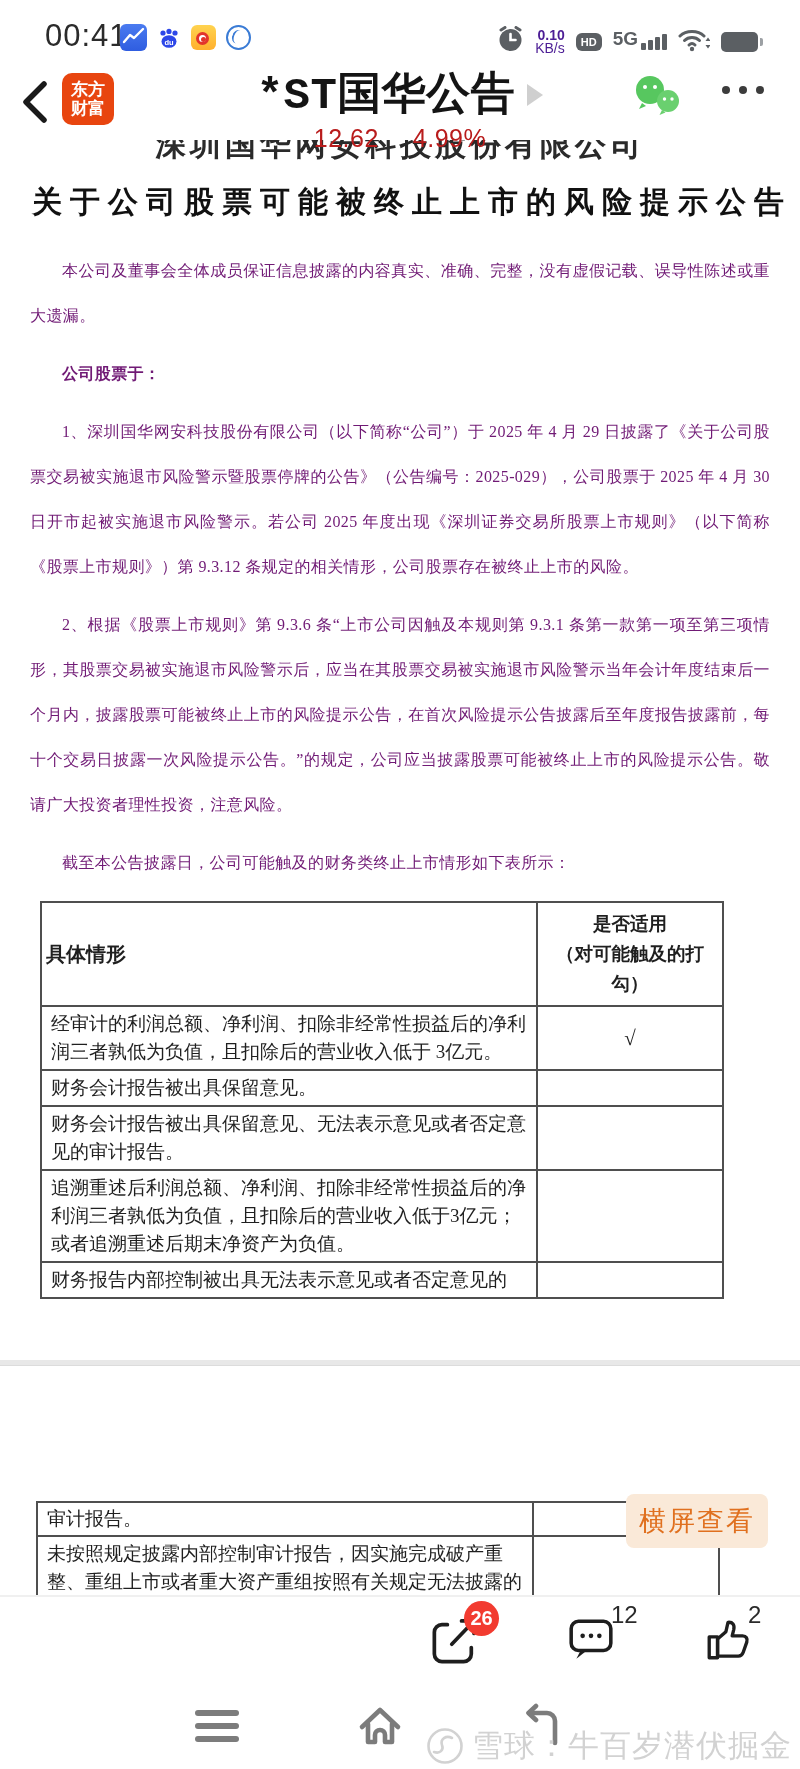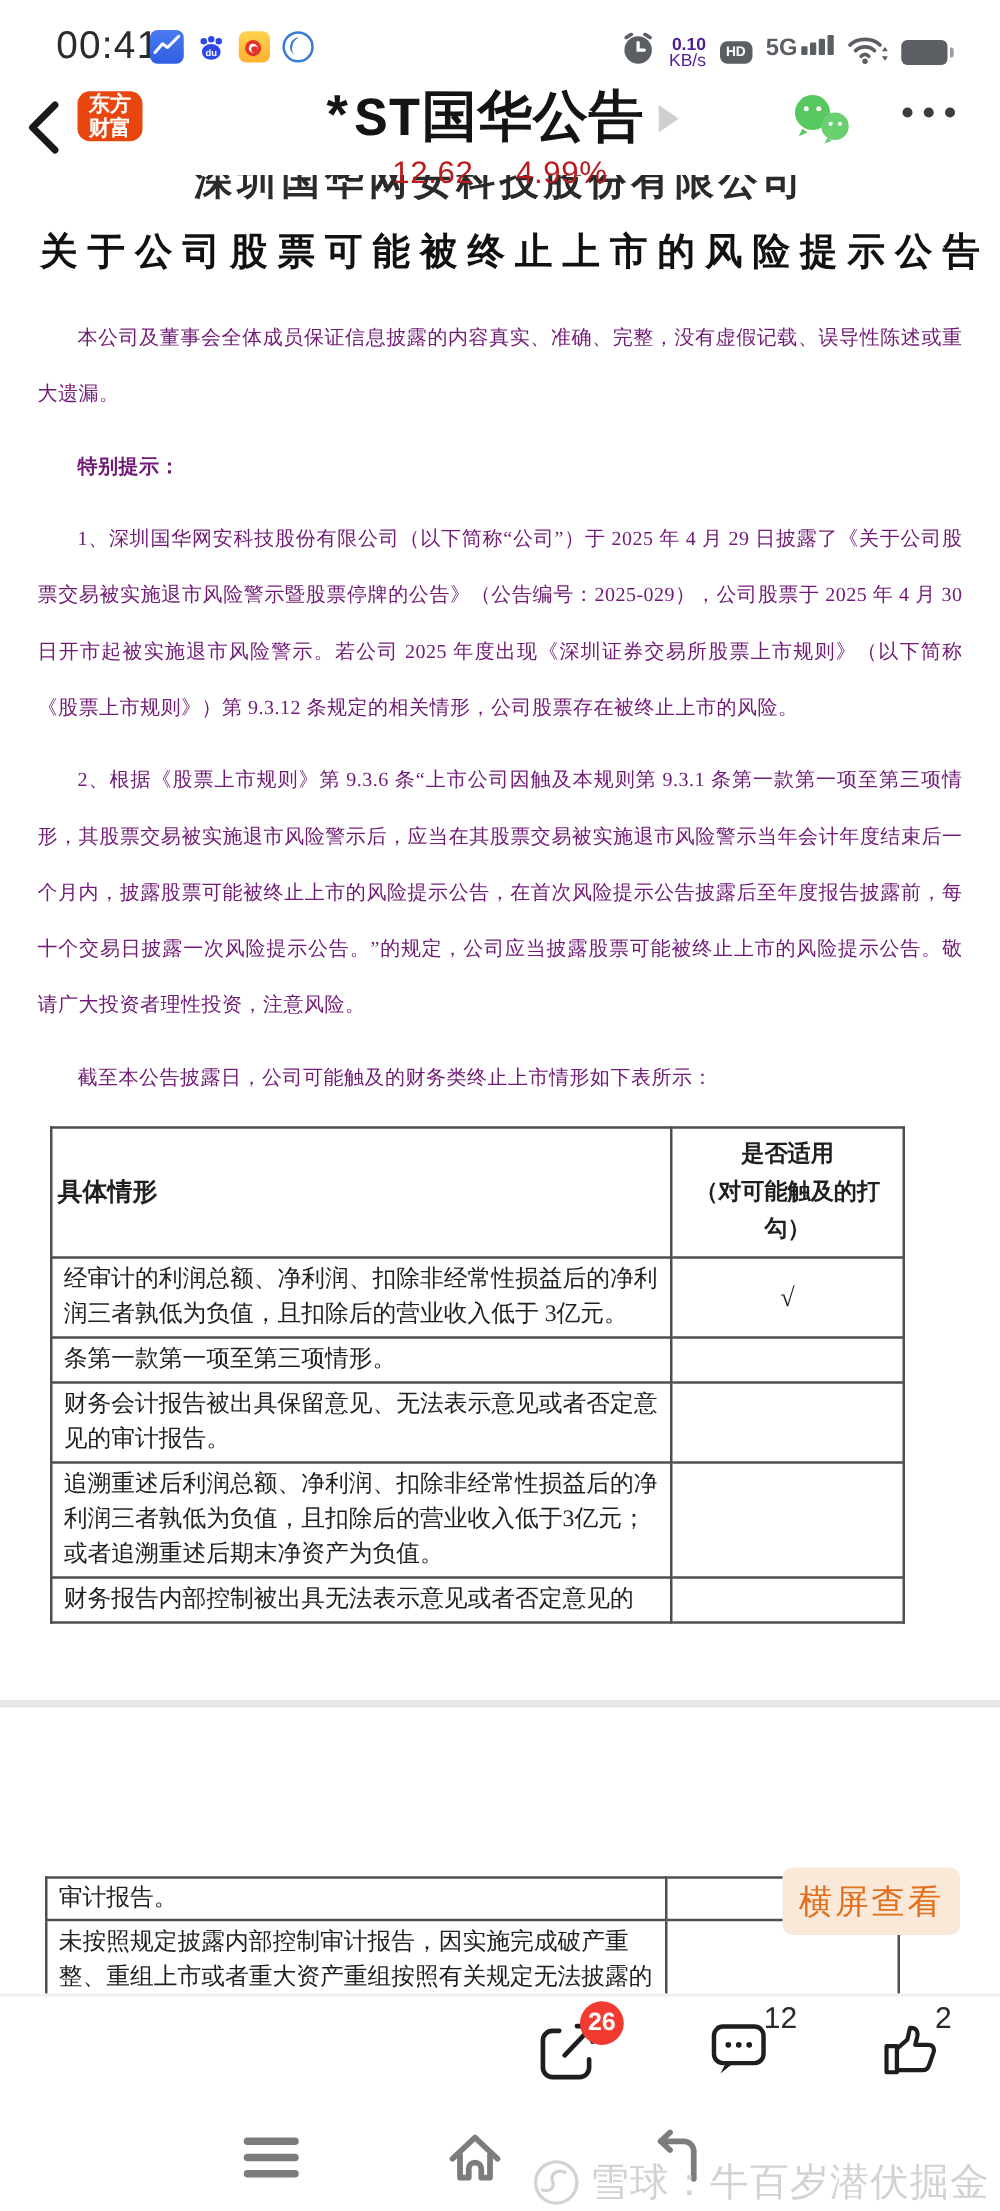--- a/index.html
+++ b/index.html
@@ -16,32 +16,32 @@
   .app-stock svg { position:absolute; inset:0; }
   .app-baidu { width:24px; height:24px; position:relative; }
   .app-weibo { width:25px; height:25px; border-radius:6px; background:linear-gradient(180deg,#ffd34f,#ffb02e); position:relative; }
   .weibo-eye { position:absolute; left:5px; top:7px; width:13px; height:13px; border-radius:50%; background:#fff; border:3px solid #e3342b; }
   .weibo-eye::after { content:""; position:absolute; left:2px; top:2px; width:5px; height:5px; border-radius:50%; background:#e3342b; }
   .app-circle { width:25px; height:25px; border-radius:50%; border:2.5px solid #3a7bd5; position:relative; }
   .app-circle::after { content:""; position:absolute; left:4px; top:3px; width:10px; height:14px; border-left:2.5px solid #3a7bd5; border-radius:50%; transform:rotate(18deg); }
   .sb-right { position:absolute; right:42px; top:26px; display:flex; align-items:center; gap:11px; color:#5b5f63; }
   .speed { font-size:14px; line-height:13px; color:#4c1d95; text-align:right; font-weight:600; }
   .hd-badge { background:#5b5f63; color:#fff; border-radius:6px; font-size:11px; font-weight:700; padding:3px 5px; }
-  .net5g { display:flex; align-items:flex-start; gap:3px; }
+  .net5g { display:flex; align-items:center; gap:3px; }
   .net5g .g { font-size:19px; font-weight:700; margin-bottom:6px; }
   .bars { display:flex; align-items:flex-end; gap:2px; }
   .bars i { display:block; width:5px; background:#5b5f63; border-radius:1px; }
   .wifi { position:relative; }
   .battery { width:37px; height:20px; background:#5b5f63; border-radius:5px; position:relative; }
   .battery::after { content:""; position:absolute; right:-5px; top:6px; width:3px; height:8px; background:#9ca0a4; border-radius:0 2px 2px 0; }
 
   
   .app-header { position:relative; height:80px; background:#fff; }
   .back-btn { position:absolute; left:18px; top:20px; width:34px; height:44px; }
-  .efund-logo { position:absolute; left:62px; top:13px; width:52px; height:40px; background:#e8450f; border-radius:10px; color:#fff;
+  .efund-logo { position:absolute; left:62px; top:13px; width:52px; height:52px; background:#e8450f; border-radius:10px; color:#fff;
     display:flex; flex-direction:column; align-items:center; justify-content:center; font-size:17px; font-weight:700; line-height:19px; }
   .head-center { position:absolute; left:0; right:0; top:4px; text-align:center; }
   .head-title-row { display:flex; align-items:center; justify-content:center; gap:12px; }
   .head-title { font-size:44px; font-weight:600; color:#141414; letter-spacing:0.5px;font-family:Liberation Mono, monospace; }
   .play-tri { width:0; height:0; border-left:16px solid #cfcfcf; border-top:11px solid transparent; border-bottom:11px solid transparent; margin-top:3px; }
   .price-row { margin-top:1px; font-size:25px; color:#b91c1c; font-weight:500; letter-spacing:0.5px; }
   .price-row .gap { display:inline-block; width:34px; }
   .wechat-btn { position:absolute; right:118px; top:14px; width:50px; height:42px; }
   .more-dots { position:absolute; right:36px; top:26px; display:flex; gap:9px; }
   .more-dots i { width:8px; height:8px; border-radius:50%; background:#3c3c3c; }
@@ -194,38 +194,38 @@
         <i></i>
       </div>
   </div>
 
   <div class="doc doc-page1">
     <div class="clip-line">
       <span>深圳国华网安科技股份有限公司</span>
     </div>
     <div class="doc-title">关于公司股票可能被终止上市的风险提示公告</div>
     <p class="p-intro">本公司及董事会全体成员保证信息披露的内容真实、准确、完整，没有虚假记载、误导性陈述或重大遗漏。</p>
-    <p class="p-special">特别提示：</p>
+    <p class="p-special">公司股票于：</p>
     <p class="p-body">1、深圳国华网安科技股份有限公司（以下简称“公司”）于 2025 年 4 月 29 日披露了《关于公司股票交易被实施退市风险警示暨股票停牌的公告》（公告编号：2025-029），公司股票于 2025 年 4 月 30 日开市起被实施退市风险警示。若公司 2025 年度出现《深圳证券交易所股票上市规则》（以下简称《股票上市规则》）第 9.3.12 条规定的相关情形，公司股票存在被终止上市的风险。</p>
     <p class="p-body">2、根据《股票上市规则》第 9.3.6 条“上市公司因触及本规则第 9.3.1 条第一款第一项至第三项情形，其股票交易被实施退市风险警示后，应当在其股票交易被实施退市风险警示当年会计年度结束后一个月内，披露股票可能被终止上市的风险提示公告，在首次风险提示公告披露后至年度报告披露前，每十个交易日披露一次风险提示公告。”的规定，公司应当披露股票可能被终止上市的风险提示公告。敬请广大投资者理性投资，注意风险。</p>
     <p class="p-body">截至本公告披露日，公司可能触及的财务类终止上市情形如下表所示：</p>
     <table class="doc-table">
       <tbody>
           <tr>
         <th class="c1">具体情形</th>
         <th class="c2">
           <span>是否适用</span><br><span>（对可能触及的打勾）</span>
         </th>
       </tr>
       <tr>
         <td class="c1">经审计的利润总额、净利润、扣除非经常性损益后的净利润三者孰低为负值，且扣除后的营业收入低于 3亿元。</td>
         <td class="c2 mark">√</td>
       </tr>
       <tr>
-        <td class="c1">条第一款第一项至第三项情形。</td>
+        <td class="c1">财务会计报告被出具保留意见。</td>
         <td class="c2 mark"></td>
       </tr>
       <tr>
         <td class="c1">财务会计报告被出具保留意见、无法表示意见或者否定意见的审计报告。</td>
         <td class="c2 mark"></td>
       </tr>
       <tr>
         <td class="c1">追溯重述后利润总额、净利润、扣除非经常性损益后的净利润三者孰低为负值，且扣除后的营业收入低于3亿元；或者追溯重述后期末净资产为负值。</td>
         <td class="c2 mark"></td>
       </tr>

